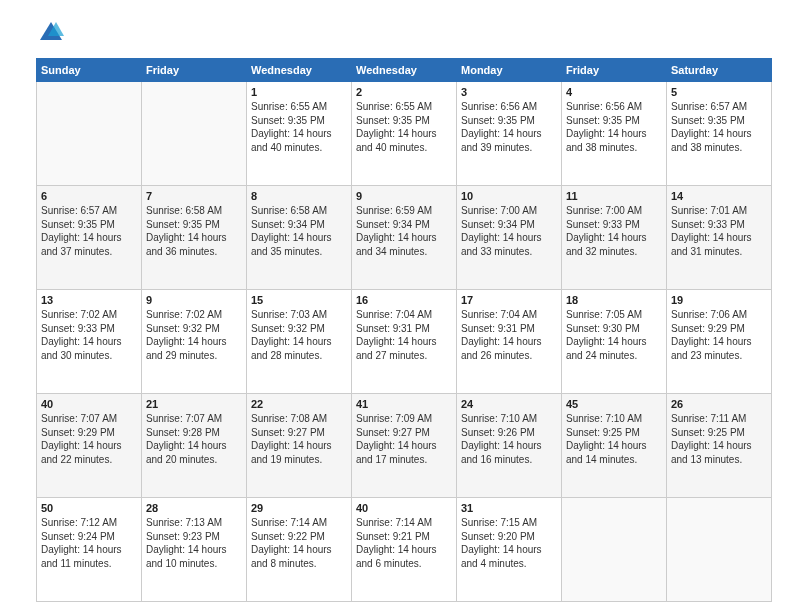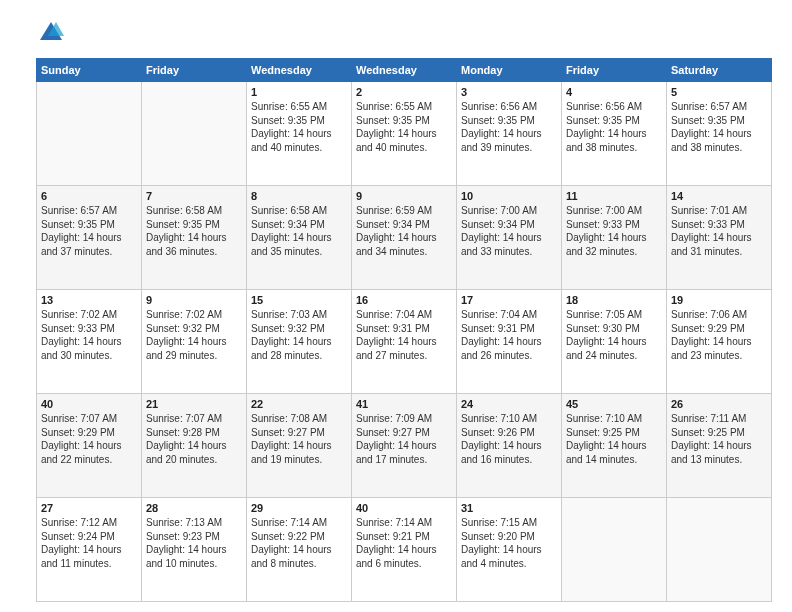--- a/index.html
+++ b/index.html
@@ -247,21 +247,21 @@
             <span class="day-num">45</span>
             <div class="cell-text">Sunrise: 7:10 AM<br>Sunset: 9:25 PM<br>Daylight: 14 hours and 14 minutes.</div>
           </td>
           <td>
             <span class="day-num">26</span>
             <div class="cell-text">Sunrise: 7:11 AM<br>Sunset: 9:25 PM<br>Daylight: 14 hours and 13 minutes.</div>
           </td>
         </tr>
         <tr>
           <td>
-            <span class="day-num">27</span>
+            <span class="day-num">50</span>
             <div class="cell-text">Sunrise: 7:12 AM<br>Sunset: 9:24 PM<br>Daylight: 14 hours and 11 minutes.</div>
           </td>
           <td>
             <span class="day-num">28</span>
             <div class="cell-text">Sunrise: 7:13 AM<br>Sunset: 9:23 PM<br>Daylight: 14 hours and 10 minutes.</div>
           </td>
           <td>
             <span class="day-num">29</span>
             <div class="cell-text">Sunrise: 7:14 AM<br>Sunset: 9:22 PM<br>Daylight: 14 hours and 8 minutes.</div>
           </td>

